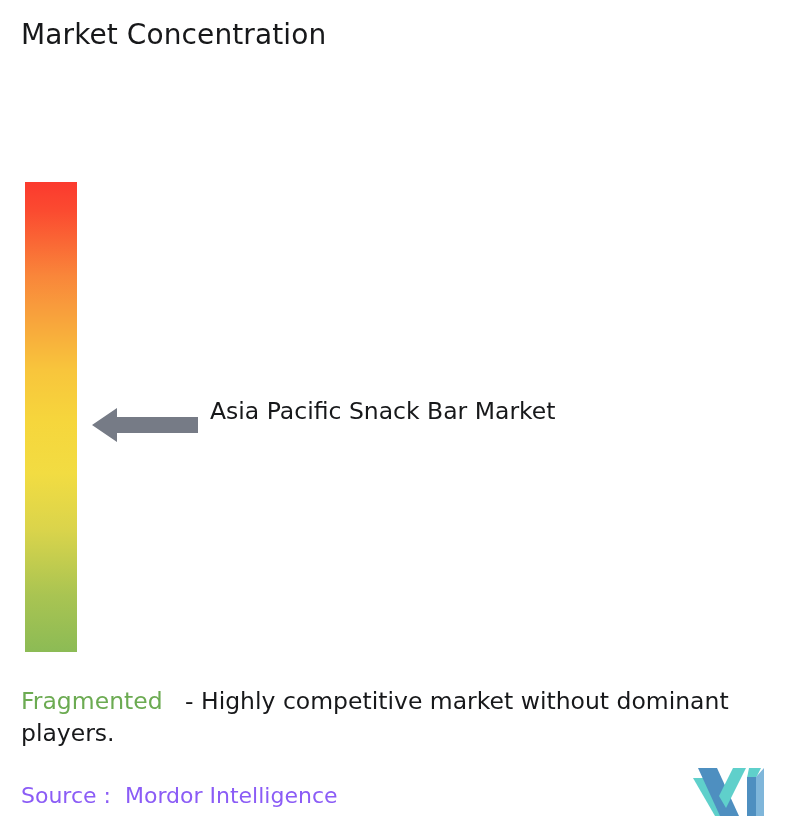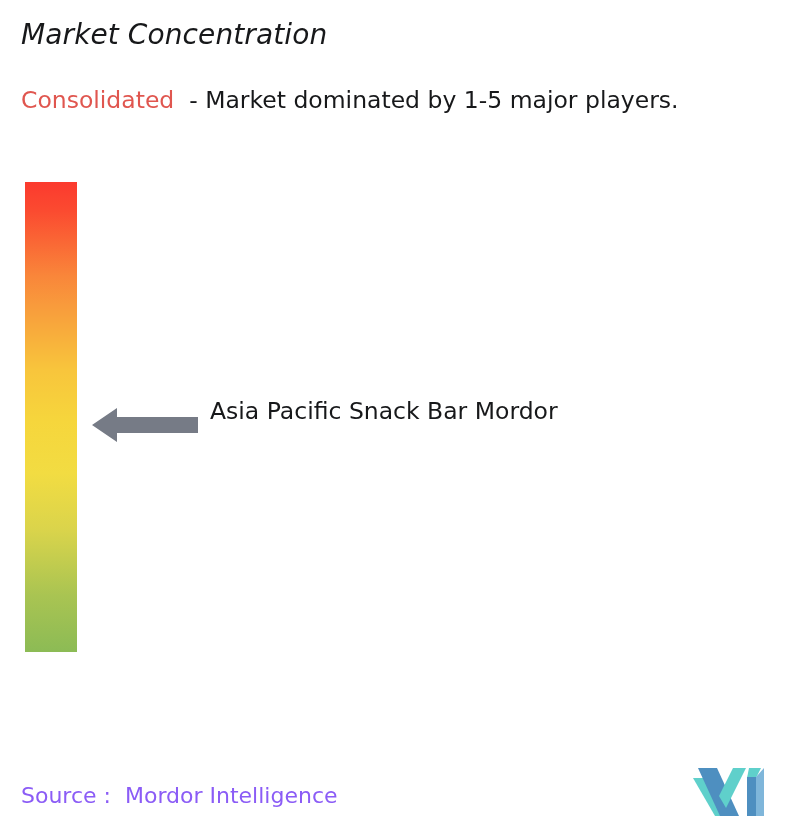--- a/index.html
+++ b/index.html
@@ -26,21 +26,20 @@
   #page-title {
     position: absolute;
     left: 21px;
     top: 20px;
     font-size: 28px;
     font-weight: 400;
     color: #17181a;
     letter-spacing: 0.1px;
     white-space: nowrap;
     line-height: 1.1;
-    font-style: italic;
   }
 
   
   #consolidated-legend {
     position: absolute;
     left: 21px;
     top: 84px;
     width: 752px;
     font-size: 23.5px;
     line-height: 32px;
@@ -135,34 +134,34 @@
     height: 48px;
   }
 </style>
 </head>
 <body>
 
 <div class="canvas">
 
   <div id="page-title">Market Concentration</div>
 
-  <div id="consolidated-legend">
-    <span class="key">Consolidated</span><span class="sep">  - </span><span>Market dominated by 1-5 major players.</span>
-  </div>
 
   <div id="concentration-scale-bar"></div>
 
   <div id="market-pointer-arrow">
     <svg width="106" height="40" viewBox="0 0 106 40" xmlns="http://www.w3.org/2000/svg">
       <polygon points="0,20 25,3 25,12 106,12 106,28 25,28 25,37" fill="#767b86"></polygon>
     </svg>
   </div>
 
-  <div id="market-pointer-label">Asia Pacific Snack Bar Mordor</div>
+  <div id="market-pointer-label">Asia Pacific Snack Bar Market</div>
 
+  <div id="fragmented-legend">
+    <span class="key">Fragmented</span><span class="sep">   - </span><span>Highly competitive market without dominant players.</span>
+  </div>
 
   <div id="source-line">Source :  Mordor Intelligence</div>
 
   <div id="brand-logo">
     <svg width="72" height="48" viewBox="0 0 72 48" xmlns="http://www.w3.org/2000/svg">
 
       <polygon points="0,10 11,10 33,48 22,48" fill="#5fd0cb"></polygon>
 
       <polygon points="5,0 24,0 46,48 27,48" fill="#4e8fc0"></polygon>
 

